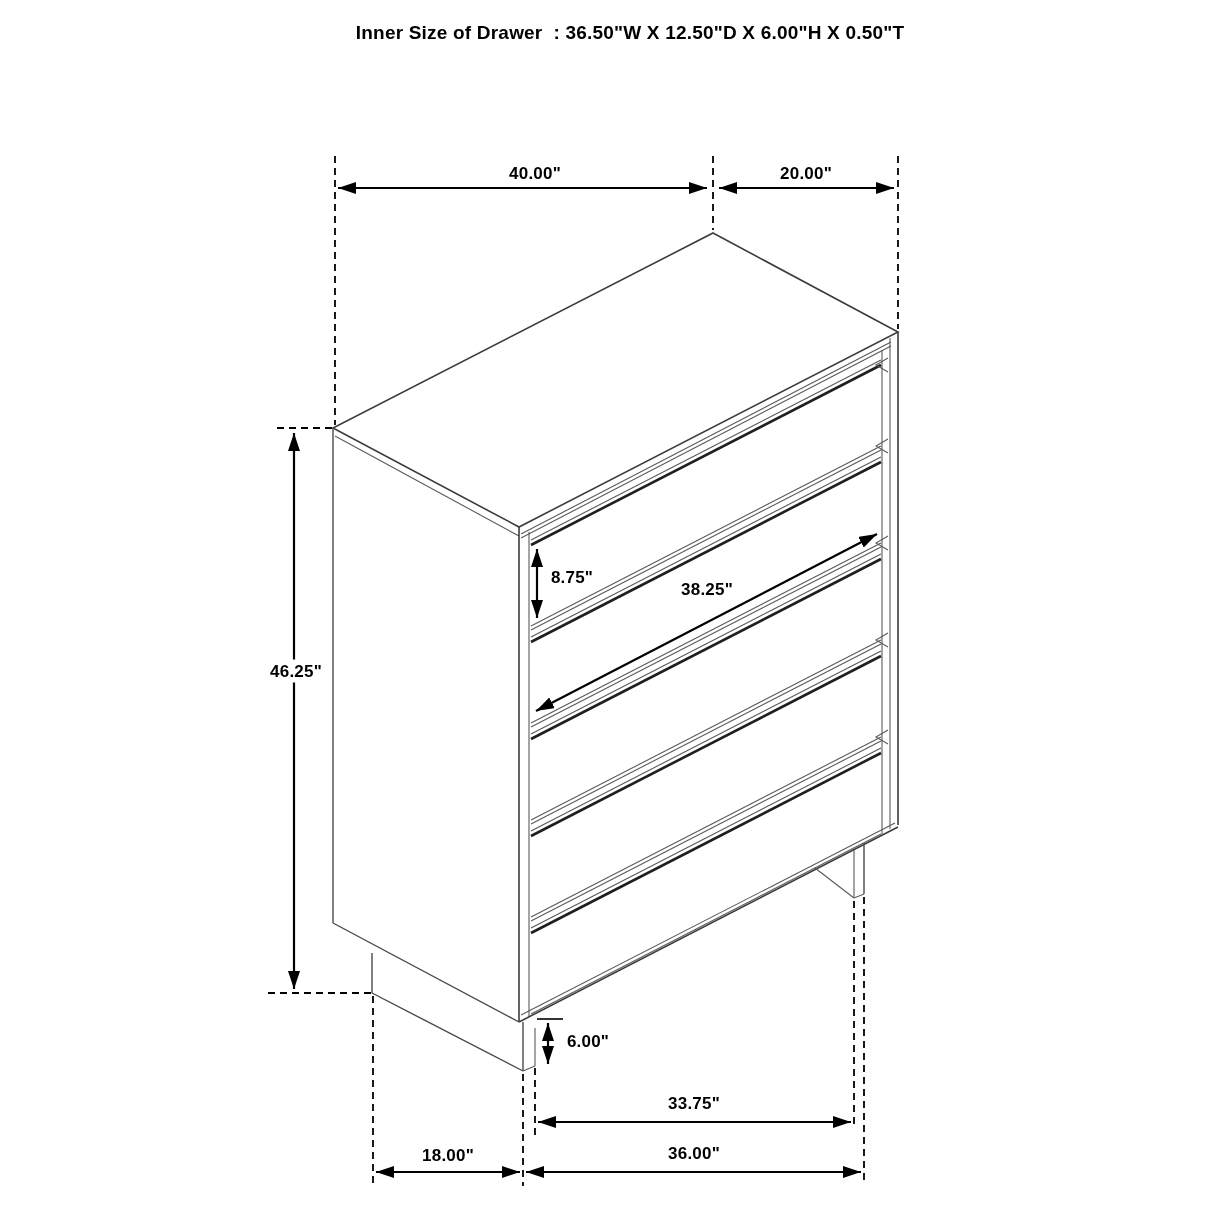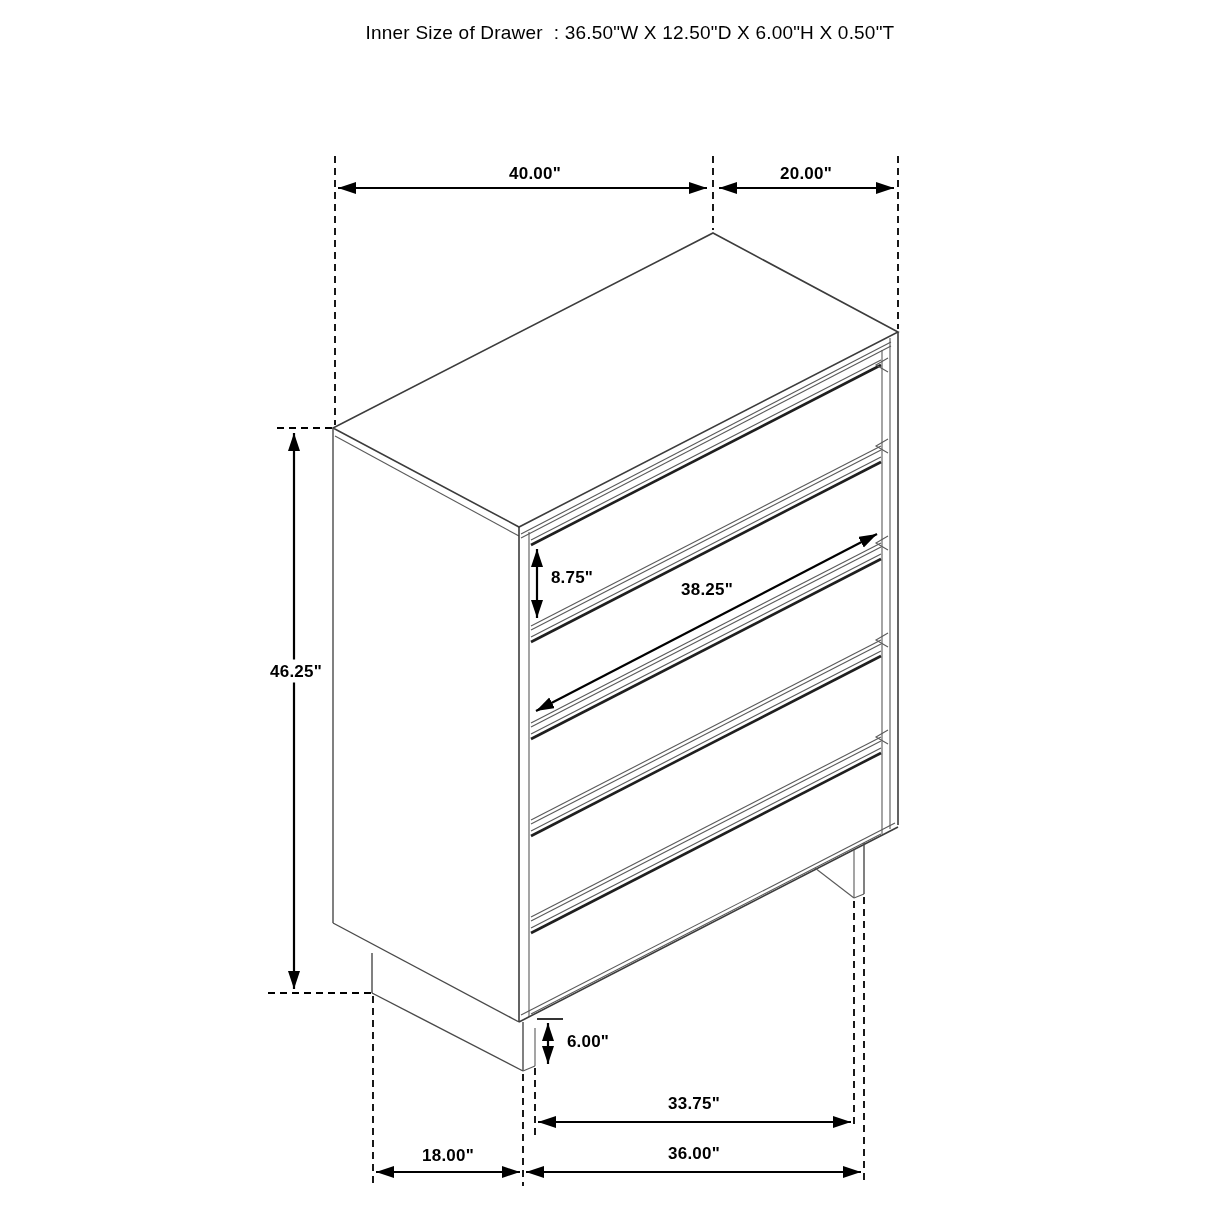--- a/index.html
+++ b/index.html
@@ -30,21 +30,21 @@
     line-height: 1;
     letter-spacing: 0.2px;
   }
   .dim-label.bg {
     background: #ffffff;
     padding: 3px 5px;
   }
   .page-title {
     position: absolute;
     transform: translate(-50%, -50%);
-    font-weight: normal;
+    font-weight: bold;
     font-size: 19px;
     color: #000000;
     white-space: pre;
     letter-spacing: 0.2px;
   }
   .struct { stroke: #3c3c3c; stroke-width: 1.6; fill: none; }
   .thin   { stroke: #5a5a5a; stroke-width: 1.1; fill: none; }
   .mid    { stroke: #4a4a4a; stroke-width: 1.4; fill: none; }
   .dark   { stroke: #1f1f1f; stroke-width: 2.6; fill: none; }
   .dashed { stroke: #000000; stroke-width: 1.8; fill: none; stroke-dasharray: 7 5; }

